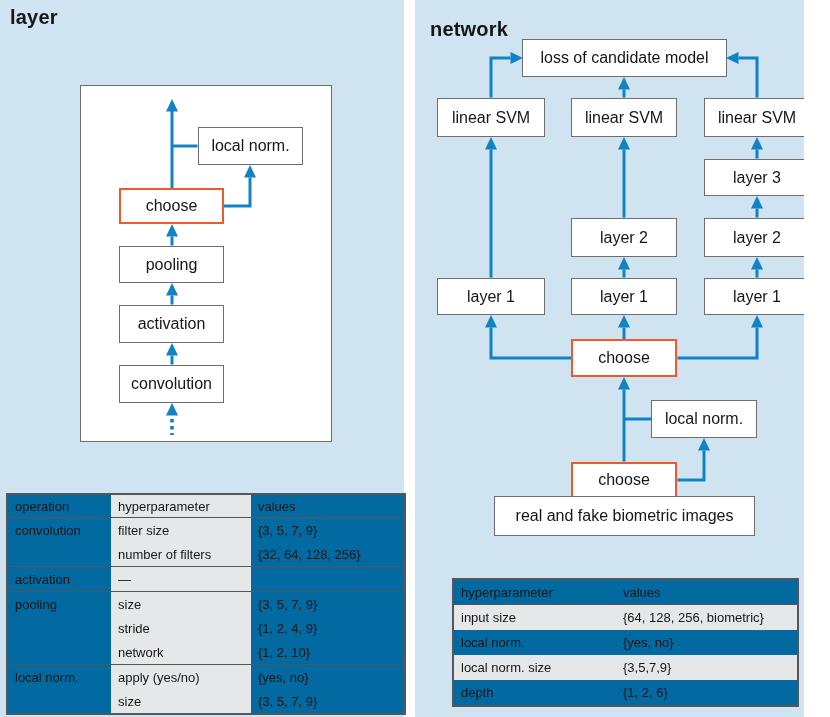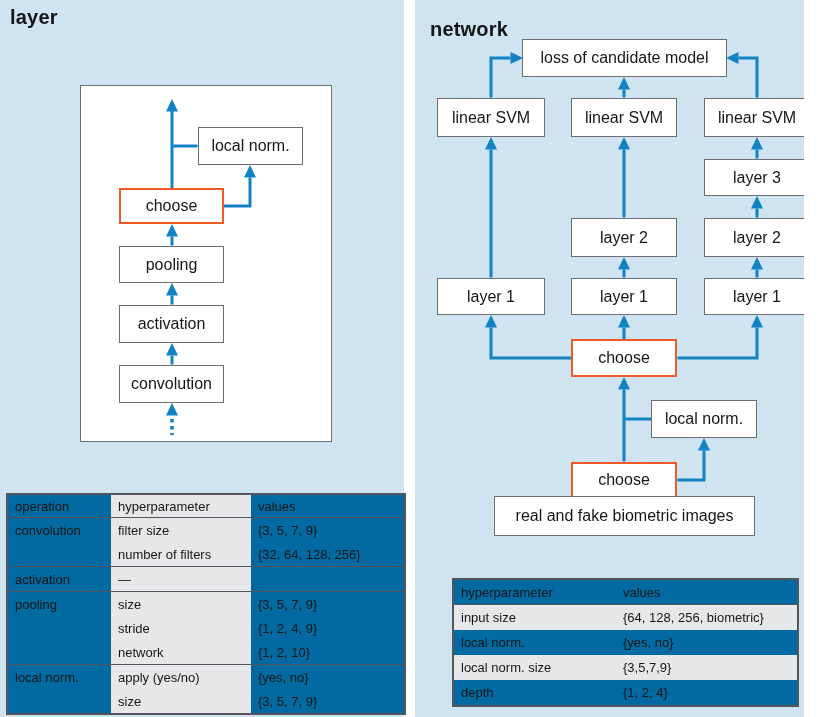--- a/index.html
+++ b/index.html
@@ -230,19 +230,19 @@
         <tr>
           <td>local norm.</td>
           <td>{yes, no}</td>
         </tr>
         <tr class="shaded">
           <td>local norm. size</td>
           <td>{3,5,7,9}</td>
         </tr>
         <tr>
           <td>depth</td>
-          <td>{1, 2, 4}</td>
+          <td>{1, 2, 6}</td>
         </tr>
       </tbody>
     </table>
   </section>
 
 </div>
 
 </body></html>

